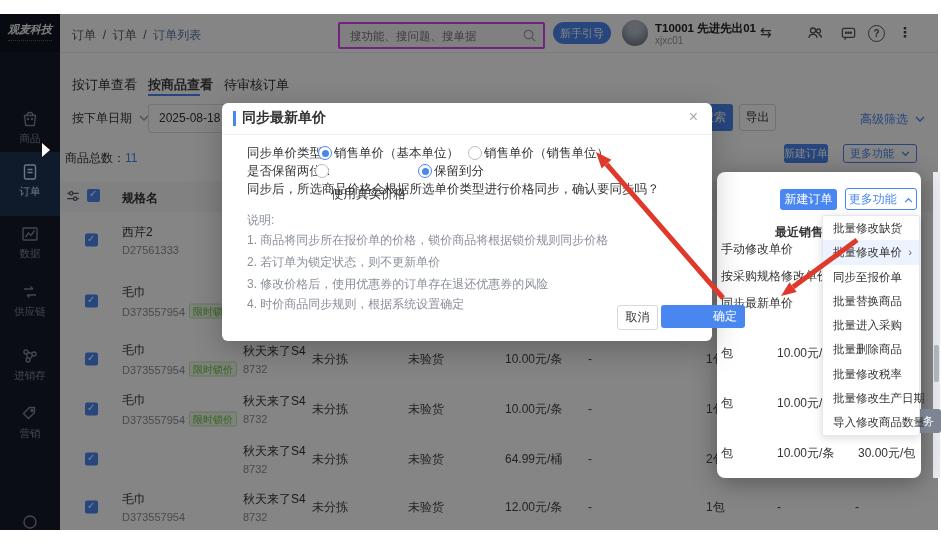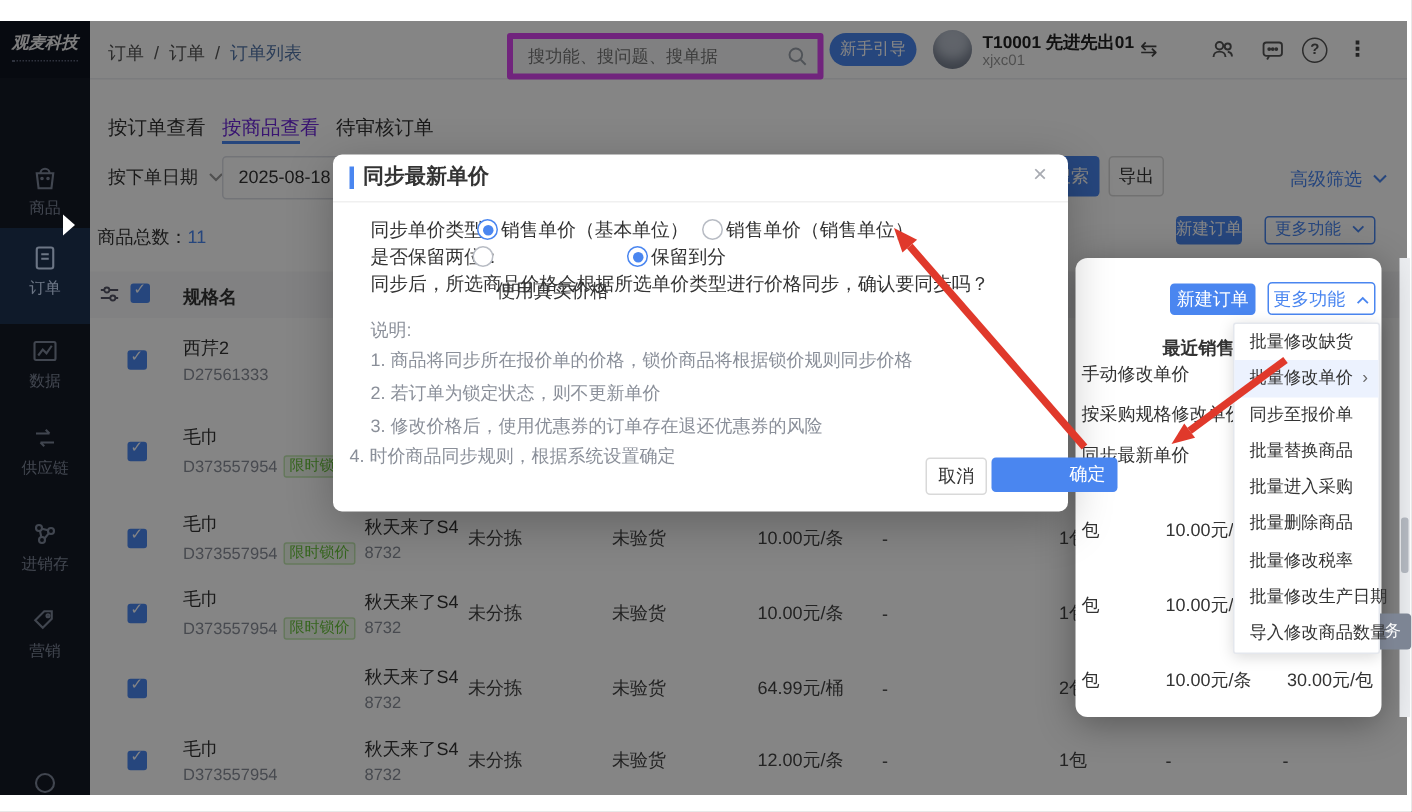--- a/index.html
+++ b/index.html
@@ -9,21 +9,21 @@
   .nowrap{white-space:nowrap;}
   
   #win{position:absolute;left:0;top:14px;width:938px;height:516px;background:#fff;overflow:hidden;}
   
   .hdr{position:absolute;left:0;top:0;width:938px;height:38px;background:#fff;border-bottom:1px solid #eceef1;}
   .logo{position:absolute;left:0;top:0;width:60px;height:38px;background:#0f1420;color:#f0f0f0;
         font-weight:bold;font-size:11px;text-align:center;line-height:30px;font-style:italic;}
   .logo .sub{position:absolute;left:8px;right:8px;top:26px;height:3px;border-top:1px dotted #5a6378;}
   .crumb{position:absolute;left:72px;top:13px;font-size:12px;color:#555;}
   .crumb .cur{color:#5577aa;}
-  .searchbox{position:absolute;left:338px;top:8px;width:203px;height:23px;background:#f5f6f7;border:4px solid #d946ef;border-radius:2px;}
+  .searchbox{position:absolute;left:338px;top:8px;width:203px;height:23px;background:#f5f6f7;border:2px solid #d946ef;border-radius:2px;}
   .searchbox input{position:absolute;left:8px;top:1px;width:165px;height:19px;border:none;background:transparent;outline:none;
         font-size:11.5px;color:#666;font-family:inherit;}
   .searchbox svg{position:absolute;right:6px;top:4px;}
   .pill{position:absolute;left:553px;top:8px;width:58px;height:22px;border-radius:11px;background:#4a86f0;color:#fff;
         font-size:11px;text-align:center;line-height:22px;}
   .avatar{position:absolute;left:622px;top:6px;width:26px;height:26px;border-radius:50%;background:#b9c0cc;
         box-shadow:inset 0 -6px 8px rgba(60,70,90,.55);}
   .uname{position:absolute;left:655px;top:7px;font-size:11.5px;color:#222;font-weight:bold;}
   .uacct{position:absolute;left:655px;top:21px;font-size:10px;color:#999;}
   .hicon{position:absolute;top:10px;color:#444;font-size:14px;}
@@ -32,21 +32,21 @@
   
   .side{position:absolute;left:0;top:38px;width:60px;height:478px;background:#151a26;}
   .sitem{position:absolute;left:0;width:60px;text-align:center;color:#7e8799;}
   .sitem svg{display:block;margin:0 auto 3px auto;}
   .sitem .lbl{font-size:10.5px;}
   .sitem.active{background:#1e3252;color:#cfe2ff;}
   .scaret{position:absolute;left:42px;top:143px;width:0;height:0;border-top:7px solid transparent;
         border-bottom:7px solid transparent;border-left:8px solid #fff;z-index:12;}
   
   .tab{position:absolute;top:62px;font-size:13px;color:#333;}
-  .tab.active{color:#6d28d9;font-weight:normal;}
+  .tab.active{color:#404040;font-weight:bold;}
   .tabline{position:absolute;top:80px;height:2px;background:#4a86f0;}
   .datebox{position:absolute;left:148px;top:90px;width:112px;height:27px;border:1px solid #dcdfe6;border-radius:3px;background:#fff;}
   .datebox span{position:absolute;left:10px;top:6px;font-size:12px;color:#333;}
   .btn-blue{background:#4a86f0;color:#fff;border-radius:3px;text-align:center;}
   .btn-line{background:#fff;border:1px solid #d9d9d9;color:#333;border-radius:3px;text-align:center;}
   .btn-ghostblue{background:#fff;border:1px solid #4a86f0;color:#4a86f0;border-radius:3px;text-align:center;}
   .link-blue{color:#4a86f0;font-size:12px;}
   
   .thead{position:absolute;left:60px;top:167px;width:878px;height:31px;background:#f7f8fa;border-bottom:1px solid #e8eaee;}
   .checkbox{position:absolute;width:13px;height:13px;background:#4a86f0;border-radius:2px;}
@@ -375,21 +375,21 @@
     <div class="m-line" style="left:109px;top:60px;margin-top:23px;">使用真实价格</div>
     <div class="radio sel" style="left:196px;top:61px;"></div>
     <div class="m-line" style="left:212px;top:60px;">保留到分</div>
 
     <div class="m-line" style="left:25px;top:78px;">同步后，所选商品价格会根据所选单价类型进行价格同步，确认要同步吗？</div>
 
     <div class="m-grey" style="left:25px;top:109px;">说明:</div>
     <div class="m-grey" style="left:25px;top:129px;">1. 商品将同步所在报价单的价格，锁价商品将根据锁价规则同步价格</div>
     <div class="m-grey" style="left:25px;top:151px;">2. 若订单为锁定状态，则不更新单价</div>
     <div class="m-grey" style="left:25px;top:173px;">3. 修改价格后，使用优惠券的订单存在退还优惠券的风险</div>
-    <div class="m-grey" style="left:11px;top:193px;">4. 时价商品同步规则，根据系统设置确定</div>
+    <div class="m-grey" style="left:25px;top:193px;">4. 时价商品同步规则，根据系统设置确定</div>
 
     <div class="btn-line abs" style="left:395px;top:202px;width:39px;height:23px;line-height:23px;">取消</div>
     <div class="btn-blue abs" style="left:439px;top:202px;width:40px;height:23px;line-height:23px;padding-left:44px;">确定</div>
   </div>
 
   <svg id="arrows" viewBox="0 0 941 541">
     <g stroke="#e0392b" stroke-width="5" fill="#e0392b">
       <line x1="723" y1="298" x2="606.5" y2="164.1"></line>
       <polygon points="596,152 611.4,159.8 601.6,168.4" stroke="none"></polygon>
       <line x1="857" y1="240" x2="793.1" y2="287.1"></line>

